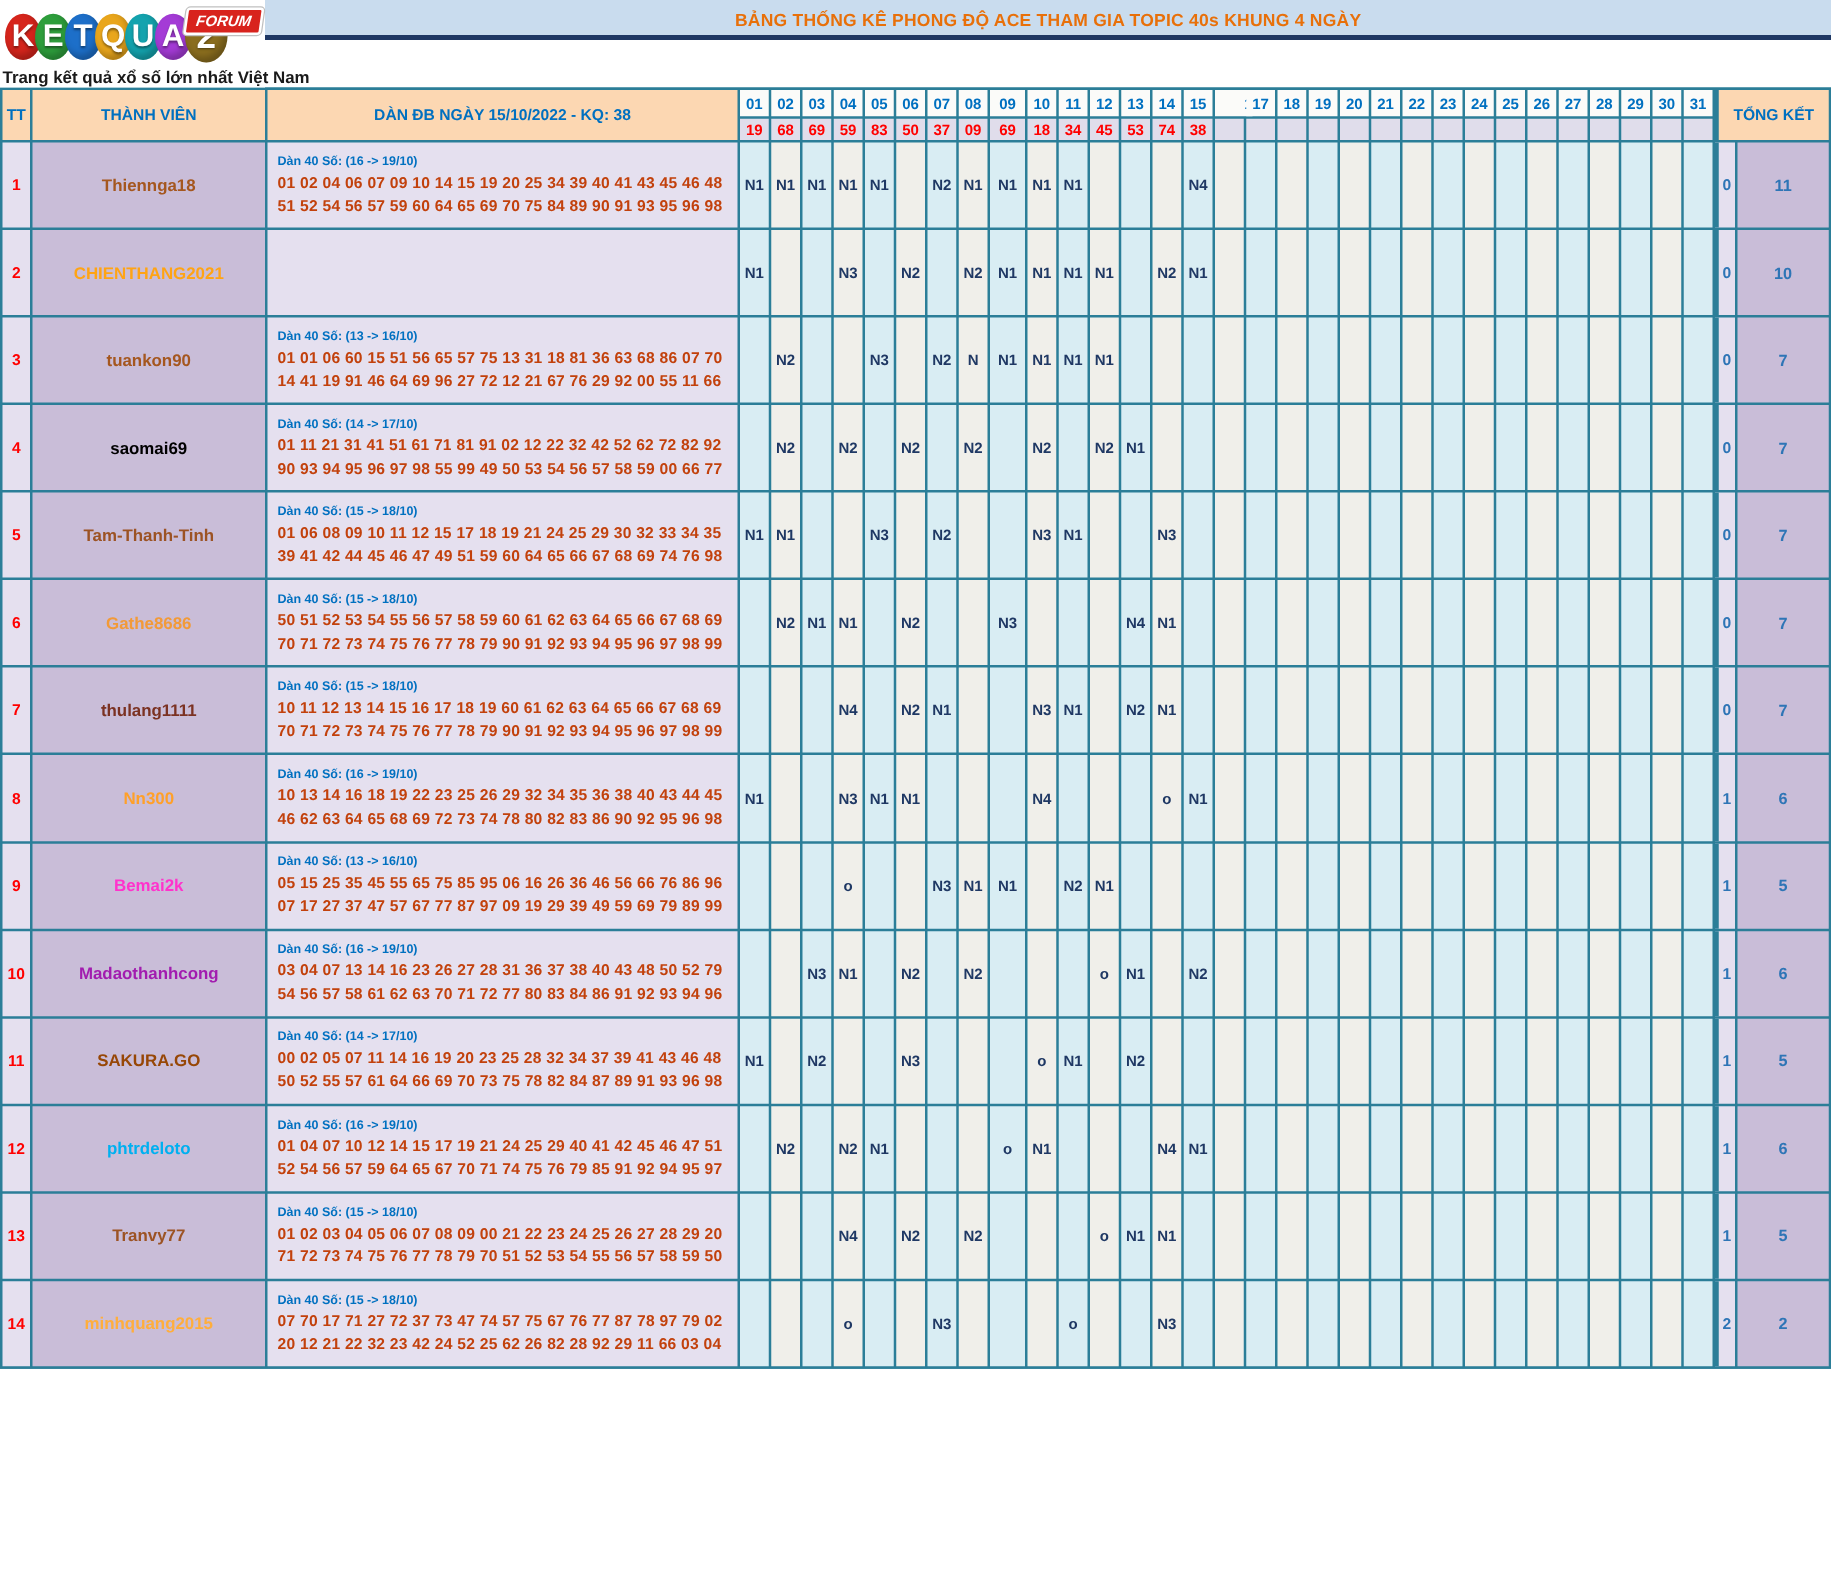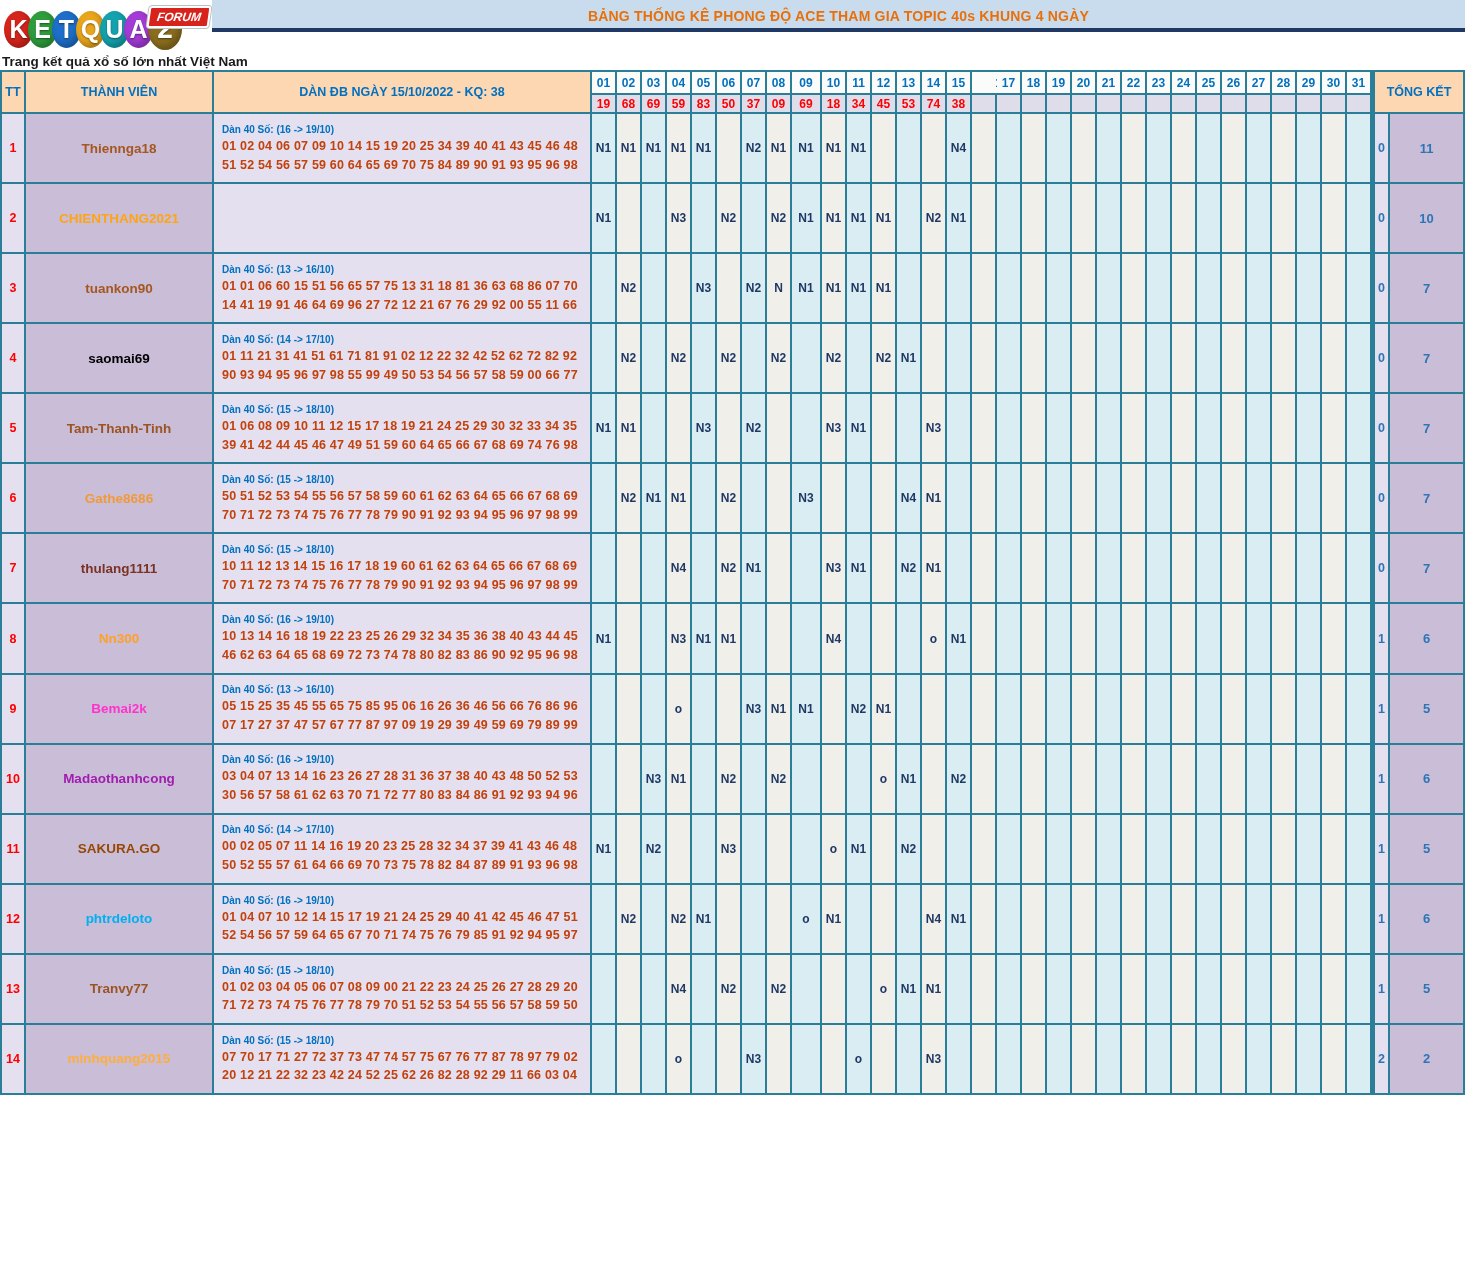--- a/index.html
+++ b/index.html
@@ -486,21 +486,21 @@
       <div class="cell day-even mark"></div>
       <div class="cell day-odd mark"></div>
       <div class="cell day-even mark"></div>
       <div class="cell day-odd mark"></div>
       <div class="cell tot1">1</div>
       <div class="cell tot2">5</div>
       <div class="cell tt-cell">10</div>
       <div class="cell name-cell" style="color: #a21caf;">Madaothanhcong</div>
       <div class="cell dan-cell">
         <div class="dan-title">Dàn 40 Số: (16 -&gt; 19/10)</div>
-        <div class="dan-nums">03 04 07 13 14 16 23 26 27 28 31 36 37 38 40 43 48 50 52 53 30 56 57 58 61 62 63 70 71 72 77 80 83 84 86 91 92 93 94 96</div>
+        <div class="dan-nums">03 04 07 13 14 16 23 26 27 28 31 36 37 38 40 43 48 50 52 79 54 56 57 58 61 62 63 70 71 72 77 80 83 84 86 91 92 93 94 96</div>
       </div>
       <div class="cell day-odd mark"></div>
       <div class="cell day-even mark"></div>
       <div class="cell day-odd mark">N3</div>
       <div class="cell day-even mark">N1</div>
       <div class="cell day-odd mark"></div>
       <div class="cell day-even mark">N2</div>
       <div class="cell day-odd mark"></div>
       <div class="cell day-even mark">N2</div>
       <div class="cell day-odd mark"></div>

